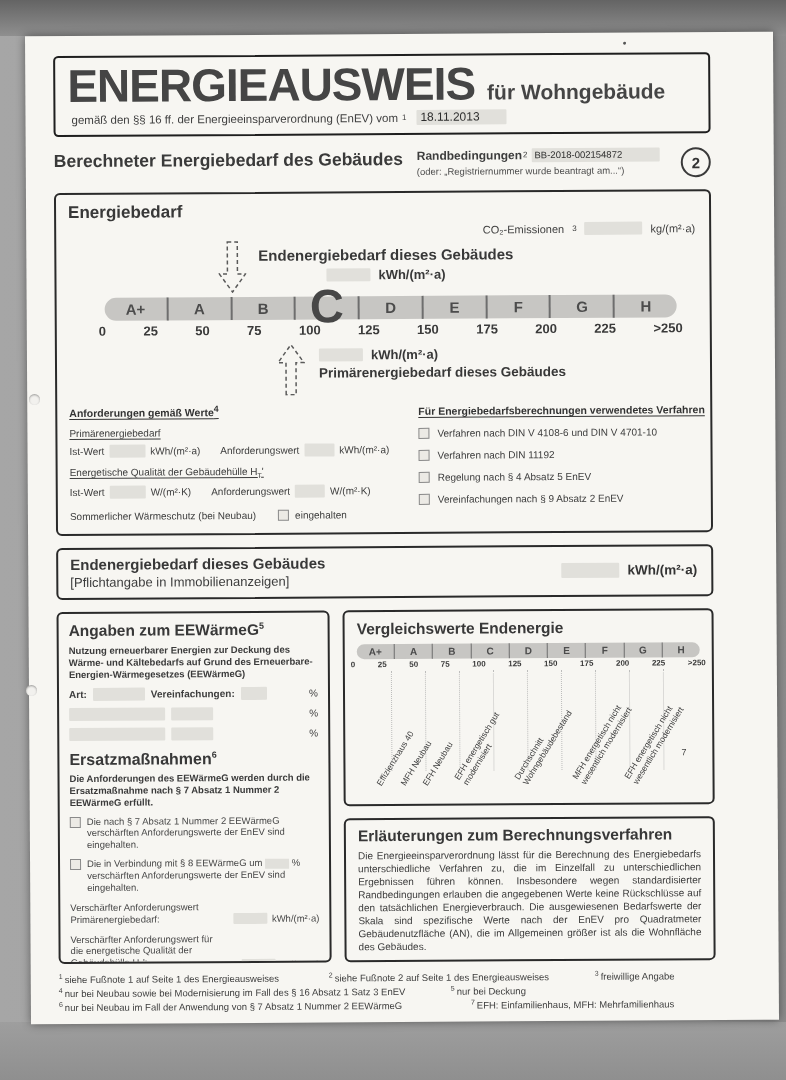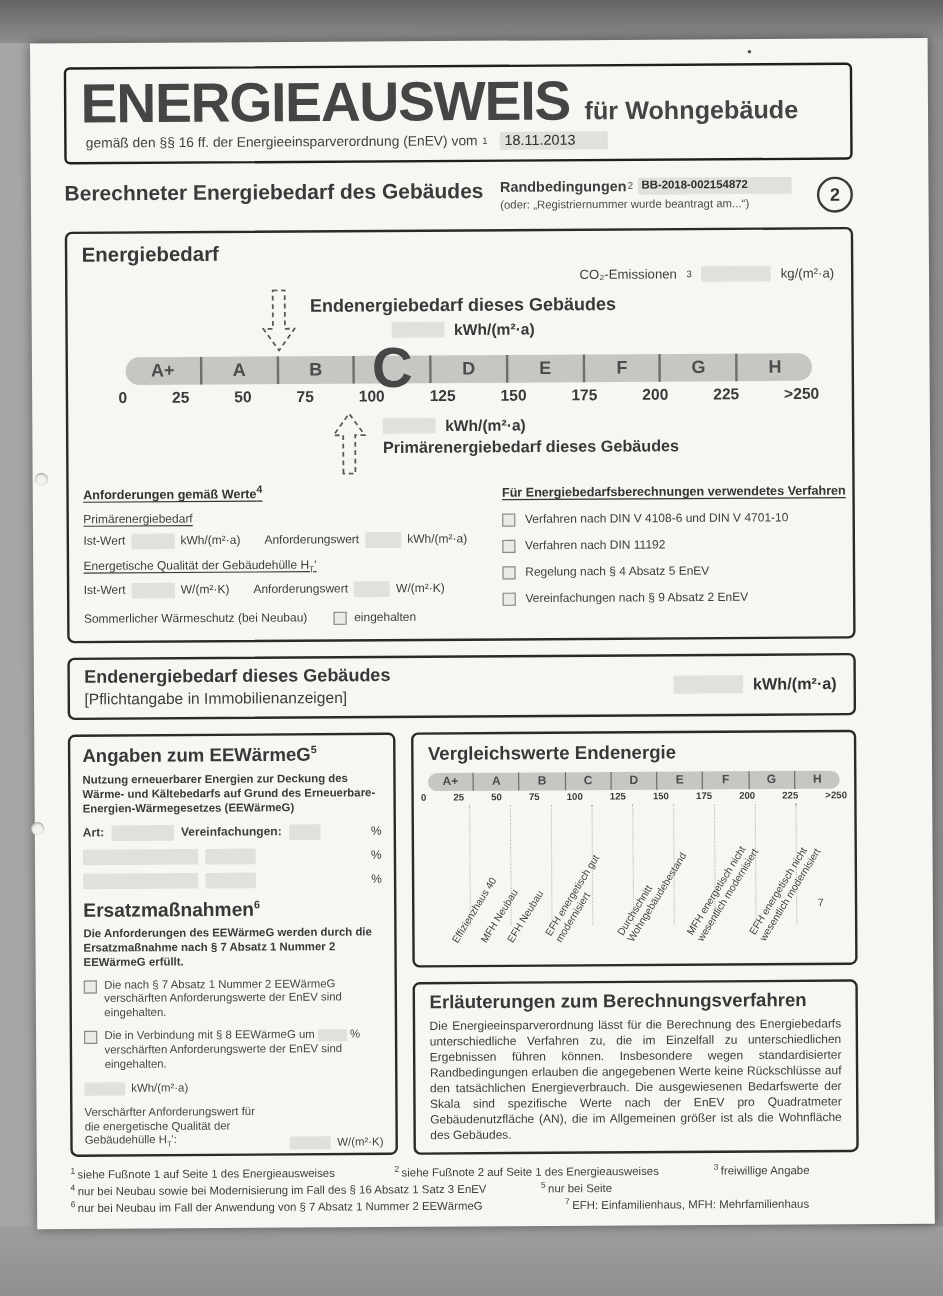--- a/index.html
+++ b/index.html
@@ -38,21 +38,21 @@
   .field{display:inline-block;background:#e1e0db;height:13px;vertical-align:middle;border-radius:1px;}
   .date-field{width:82px;height:15px;font-size:12px;color:#2e2e2e;text-align:left;padding:0 4px;line-height:15px;margin-left:6px;}
 
   
   .header-row{display:flex;margin-top:14px;width:657px;align-items:flex-start;}
   .section-title{font-size:17.5px;font-weight:700;color:#3a3a3a;flex:1;}
   .reg-block{width:252px;font-size:12px;}
   .reg-line1{display:flex;align-items:center;white-space:nowrap;}
   .reg-line1 b{font-weight:700;}
   .reg-line1 sup{font-size:8px;margin:0 4px 0 1px;}
-  .reg-field{width:122px;height:14px;font-size:9.5px;line-height:14px;color:#2f2f2f;padding:0 3px;font-weight:bold;}
+  .reg-field{width:122px;height:14px;font-size:9.5px;line-height:14px;color:#2f2f2f;padding:0 3px;}
   .reg-note{font-size:9.5px;color:#4c4c4c;margin-top:3px;white-space:nowrap;}
   .page-badge{width:26px;height:26px;border:2px solid #3a3a3a;border-radius:50%;
     font-size:15px;font-weight:700;display:flex;align-items:center;justify-content:center;margin-left:12px;color:#333;}
 
   
   .eb-box{width:657px;margin-top:12px;padding:8px 14px 12px 12px;}
   .box-title{font-size:17px;font-weight:700;color:#383838;}
   .co2-line{display:flex;justify-content:flex-end;align-items:center;gap:8px;font-size:11px;margin-top:2px;}
   .co2-line sup{font-size:8px;}
   .end-block{display:flex;margin-left:150px;margin-top:4px;gap:12px;align-items:flex-start;}
@@ -345,20 +345,21 @@
       <div class="eew-p">Die Anforderungen des EEWärmeG werden durch die Ersatzmaßnahme nach § 7 Absatz 1 Nummer 2 EEWärmeG erfüllt.</div>
       <div class="eew-chk">
         <span class="cb"></span>
         <span>Die nach § 7 Absatz 1 Nummer 2 EEWärmeG verschärften Anforderungswerte der EnEV sind eingehalten.</span>
       </div>
       <div class="eew-chk">
         <span class="cb"></span>
         <span><span>Die in Verbindung mit § 8 EEWärmeG um</span> <span class="inline-f"></span> <span>%</span> <span>verschärften Anforderungswerte der EnEV sind eingehalten.</span></span>
       </div>
       <div class="req-row">
+        <span class="lab">Verschärfter Anforderungswert Primärenergiebedarf:</span>
         <span class="rg">
           <span class="field" style="width:34px;height:11px;"></span>
           <span>kWh/(m²·a)</span>
         </span>
       </div>
       <div class="req-row">
         <span class="lab"><span>Verschärfter Anforderungswert für die energetische Qualität der Gebäudehülle H</span><sub style="font-size:6px;">T</sub><span>':</span></span>
         <span class="rg">
           <span class="field" style="width:34px;height:11px;"></span>
           <span>W/(m²·K)</span>
@@ -441,20 +442,20 @@
   </div>
 
   <div class="footnotes">
     <div class="fn-row fn-row1">
       <span class="fn"><sup>1</sup><span>siehe Fußnote 1 auf Seite 1 des Energieausweises</span></span>
       <span class="fn"><sup>2</sup><span>siehe Fußnote 2 auf Seite 1 des Energieausweises</span></span>
       <span class="fn"><sup>3</sup><span>freiwillige Angabe</span></span>
     </div>
     <div class="fn-row fn-row2">
       <span class="fn"><sup>4</sup><span>nur bei Neubau sowie bei Modernisierung im Fall des § 16 Absatz 1 Satz 3 EnEV</span></span>
-      <span class="fn"><sup>5</sup><span>nur bei Seite</span></span>
+      <span class="fn"><sup>5</sup><span>nur bei Deckung</span></span>
     </div>
     <div class="fn-row fn-row3">
       <span class="fn"><sup>6</sup><span>nur bei Neubau im Fall der Anwendung von § 7 Absatz 1 Nummer 2 EEWärmeG</span></span>
       <span class="fn"><sup>7</sup><span>EFH: Einfamilienhaus, MFH: Mehrfamilienhaus</span></span>
     </div>
   </div>
 </div>
 
 </body></html>

